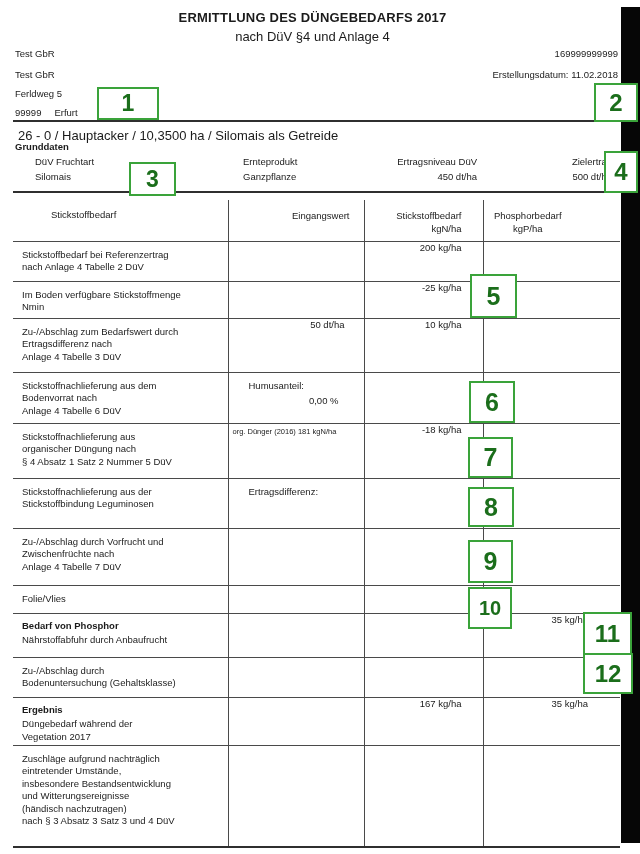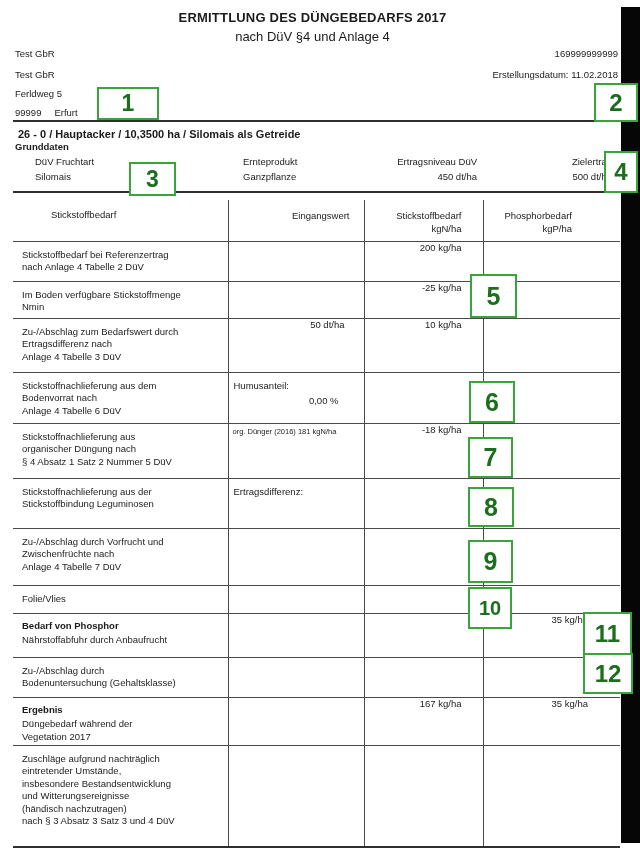--- a/index.html
+++ b/index.html
@@ -8,21 +8,21 @@
     position:relative; width:640px; height:854px; background:#ffffff;
     font-family:"Liberation Sans","DejaVu Sans",sans-serif; color:#1b1b1b;
     overflow:hidden; margin:0 auto;
   }
   .abs { position:absolute; }
   .band { position:absolute; left:621px; top:7px; width:19px; height:836px; background:#060606; z-index:1; }
 
   .title { left:0; top:10px; width:625px; text-align:center; font-size:13px; font-weight:bold; letter-spacing:.2px; }
   .subtitle { left:0; top:29px; width:625px; text-align:center; font-size:13px; }
   .t95 { font-size:9.5px; }
-  .t8 { font-size:11px;font-weight:bold; }
+  .t8 { font-size:13px; }
   .right { text-align:right; }
   .bold { font-weight:bold; }
 
   .hline { position:absolute; left:13px; width:607px; height:2px; background:#2f2f2f; }
 
   table.main {
     position:absolute; left:13px; top:200px; width:607px;
     border-collapse:collapse; table-layout:fixed; font-size:9.5px; z-index:2;
   }
   table.main td { vertical-align:top; }
@@ -33,22 +33,22 @@
   td .c1b { padding:6px 4px 0 9px; line-height:12.5px; font-weight:bold; }
   td .c1b + .c1t { padding-top:2px; }
   td.val { vertical-align:middle; text-align:right; }
   td.v-c2 { padding-right:19px; }
   td.v-c3 { padding-right:21px; }
   td.v-c4 { padding-right:32px; }
   .hdr-c1 { padding:9px 0 0 38px; }
   .hdr-right { padding-top:9px; text-align:right; line-height:13px; white-space:pre-line; }
   .pr14 { padding-right:14px; }
   .pr21 { padding-right:21px; }
-  .pr42 { padding-right:48px; }
-  .c2lab { padding:7px 4px 0 5px; }
+  .pr42 { padding-right:48px;text-align:center; }
+  .c2lab { padding:7px 4px 0 5px;margin-left:15px; }
   .c2valline { text-align:right; padding:4px 25px 0 16px; }
   .c2note { font-size:7.5px; padding:3px 2px 0 4px; color:#222; }
 
   .callout {
     position:absolute; background:#ffffff; border:2px solid #3aa33a;
     display:flex; align-items:center; justify-content:center;
     color:#1b6e1b; font-weight:bold; font-size:25px; z-index:5;
     font-family:"Liberation Sans","DejaVu Sans",sans-serif;
   }
 </style>

